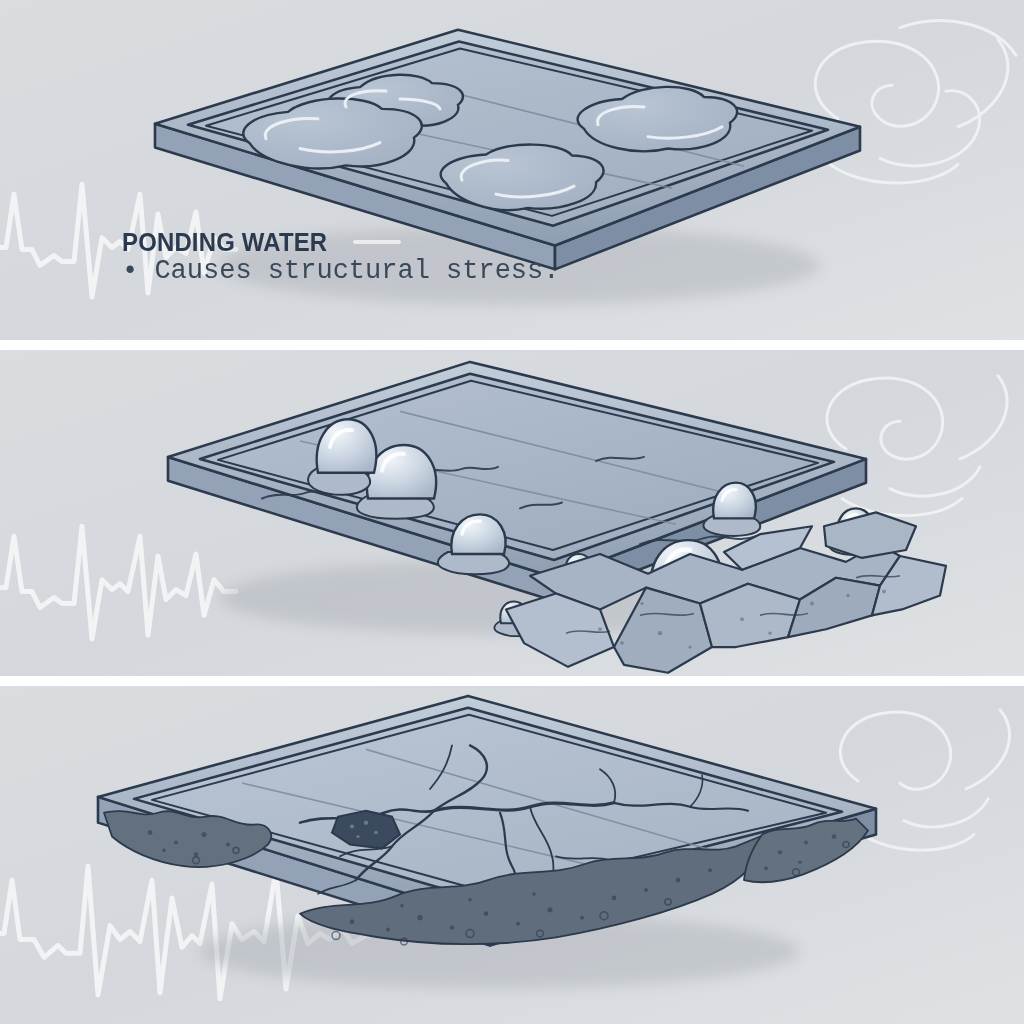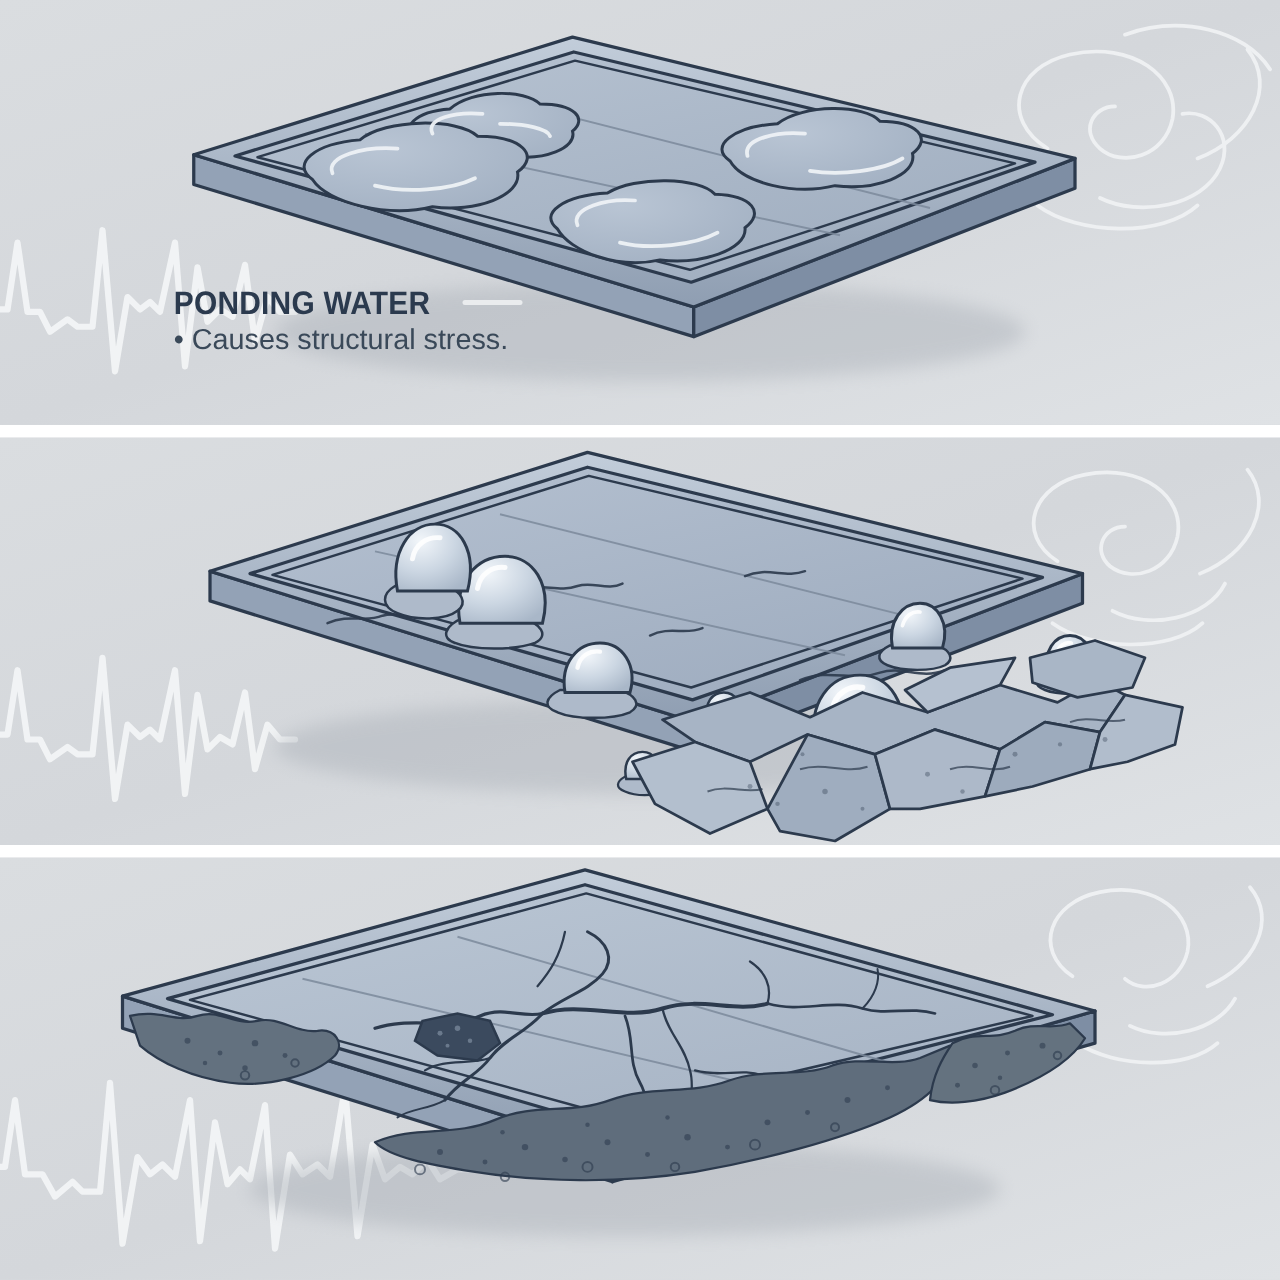--- a/index.html
+++ b/index.html
@@ -29,26 +29,26 @@
   .ttl{
     font-weight:bold;color:#2b3a4e;letter-spacing:0.2px;
     font-size:26px;line-height:28px;
     font-family:"Liberation Sans","DejaVu Sans",sans-serif;
     transform:scaleX(0.92);transform-origin:left center;
     white-space:nowrap;
   }
   .ttl-row{display:flex;align-items:center;gap:8px;}
   .ttl-dash{width:48px;height:4px;background:#eef0f2;border-radius:2px;opacity:.9;}
   .bul{
-    color:#3a4959;font-size:23px;line-height:30px;white-space:nowrap;
-    font-family:Liberation Sans, sans-serif;
+    color:#3a4959;font-size:27px;line-height:30px;white-space:nowrap;
+    font-family:Liberation Mono, monospace;
   }
   .bul .dot{color:#3a4959;}
 
-  .t1{left:139px;top:228px;}
+  .t1{left:122px;top:228px;}
 </style>
 </head>
 <body>
 
 <div class="infographic">
 
   <section class="panel p1">
     <svg class="svg-layer" viewBox="0 0 1024 343" preserveAspectRatio="none">
       <defs>
         <linearGradient id="bg1" x1="0" y1="0" x2="1" y2="1">

